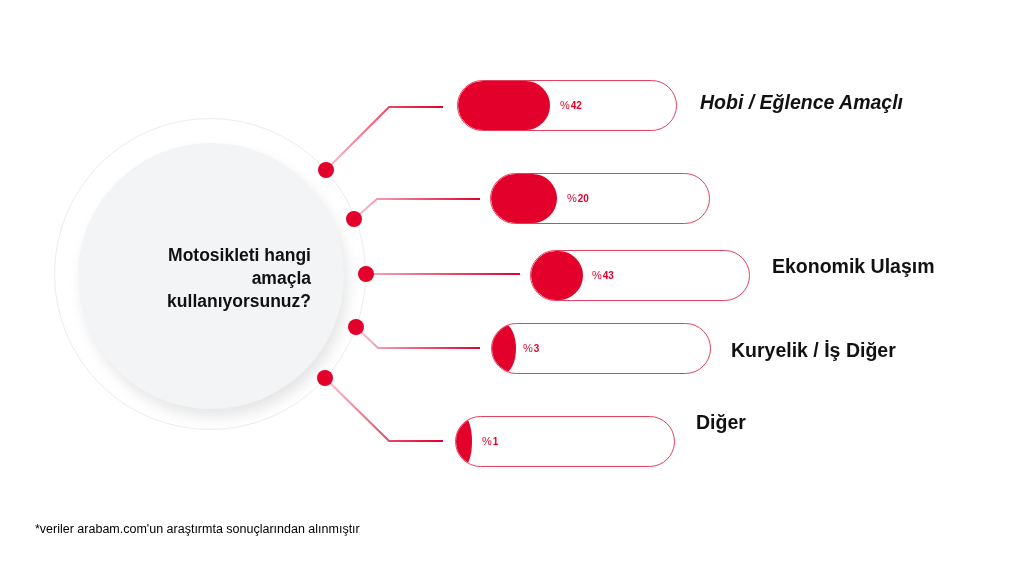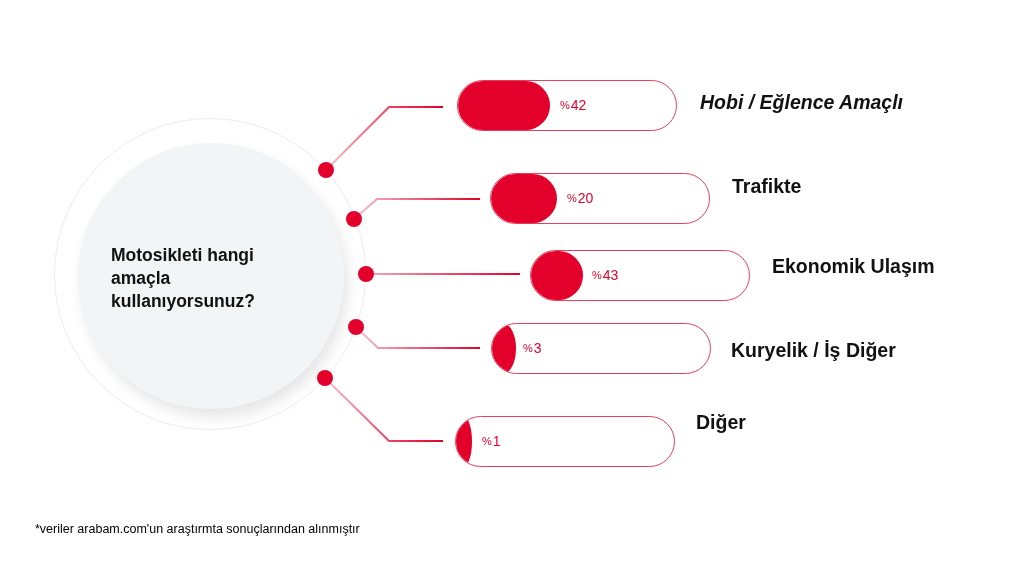--- a/index.html
+++ b/index.html
@@ -5,33 +5,33 @@
     html, body { margin: 0; padding: 0; background: #ffffff; }
     body { width: 1024px; height: 569px; position: relative; overflow: hidden;
            font-family: "Liberation Sans", "DejaVu Sans", sans-serif; color: #111; }
     .outer-ring { position: absolute; left: 54px; top: 118px; width: 312px; height: 312px;
                   border-radius: 50%; border: 1px solid #ececec; box-sizing: border-box;
                   background: #ffffff; }
     .inner-disc { position: absolute; left: 78px; top: 143px; width: 266px; height: 266px;
                   border-radius: 50%; background: #f2f4f5;
                   box-shadow: 4px 8px 14px rgba(0,0,0,0.10); }
     .question { position: absolute; left: 78px; top: 143px; width: 266px; height: 266px;
-                display: flex; align-items: center; justify-content: center; text-align: left; }
+                display: flex; align-items: center; justify-content: center; text-align: right; }
     .question span { font-weight: bold; font-size: 17.5px; line-height: 23px; color: #111;
                      width: 200px; display: block; margin-top: 4px; }
     svg.connectors { position: absolute; left: 0; top: 0; }
     .bar { position: absolute; width: 220px; height: 51px; border: 1.5px solid #e4405e;
            border-radius: 26px; box-sizing: border-box; background: #fff; overflow: hidden; }
     .bar .fill { position: absolute; top: 0; bottom: 0; left: 0; background: #e3002b;
                  border-radius: 26px; }
     .bar .fill.sliver { border-radius: 50%; }
     .bar .pct { position: absolute; top: 0; height: 48px; display: flex; align-items: center;
                 color: #e3002b; }
     .bar .pct .sym { font-size: 11px; font-weight: normal; margin-right: 1px; }
-    .bar .pct .num { font-size: 14px; font-weight: normal; }
+    .bar .pct .num { font-size: 10px; font-weight: bold; }
     .label { position: absolute; font-weight: bold; font-size: 19.5px; line-height: 25px; color: #111; white-space: nowrap; }
     .footnote { position: absolute; left: 35px; top: 522px; font-size: 12.5px; color: #000000; }
   </style>
 </head>
 <body>
 
 <div class="outer-ring"></div>
 <div class="inner-disc"></div>
 <div class="question">
   <span>Motosikleti hangi amaçla kullanıyorsunuz?</span>
@@ -82,21 +82,20 @@
 <div class="label" style="left:700px; top:90px;font-style:italic;">Hobi / Eğlence Amaçlı</div>
 
 <div class="bar" style="left:490px; top:173px;">
   <div class="fill" style="width:66px;"></div>
   <div class="pct" style="left:76px;">
     <span class="sym">%</span>
       <span class="num">20</span>
   </div>
 </div>
 <div class="label" style="left:732px; top:174px;">
-  <div>Trafikte</div>
 </div>
 
 <div class="bar" style="left:530px; top:250px;">
   <div class="fill" style="width:52px;"></div>
   <div class="pct" style="left:61px;">
     <span class="sym">%</span>
       <span class="num">43</span>
   </div>
 </div>
 <div class="label" style="left:772px; top:254px;">Ekonomik Ulaşım</div>

